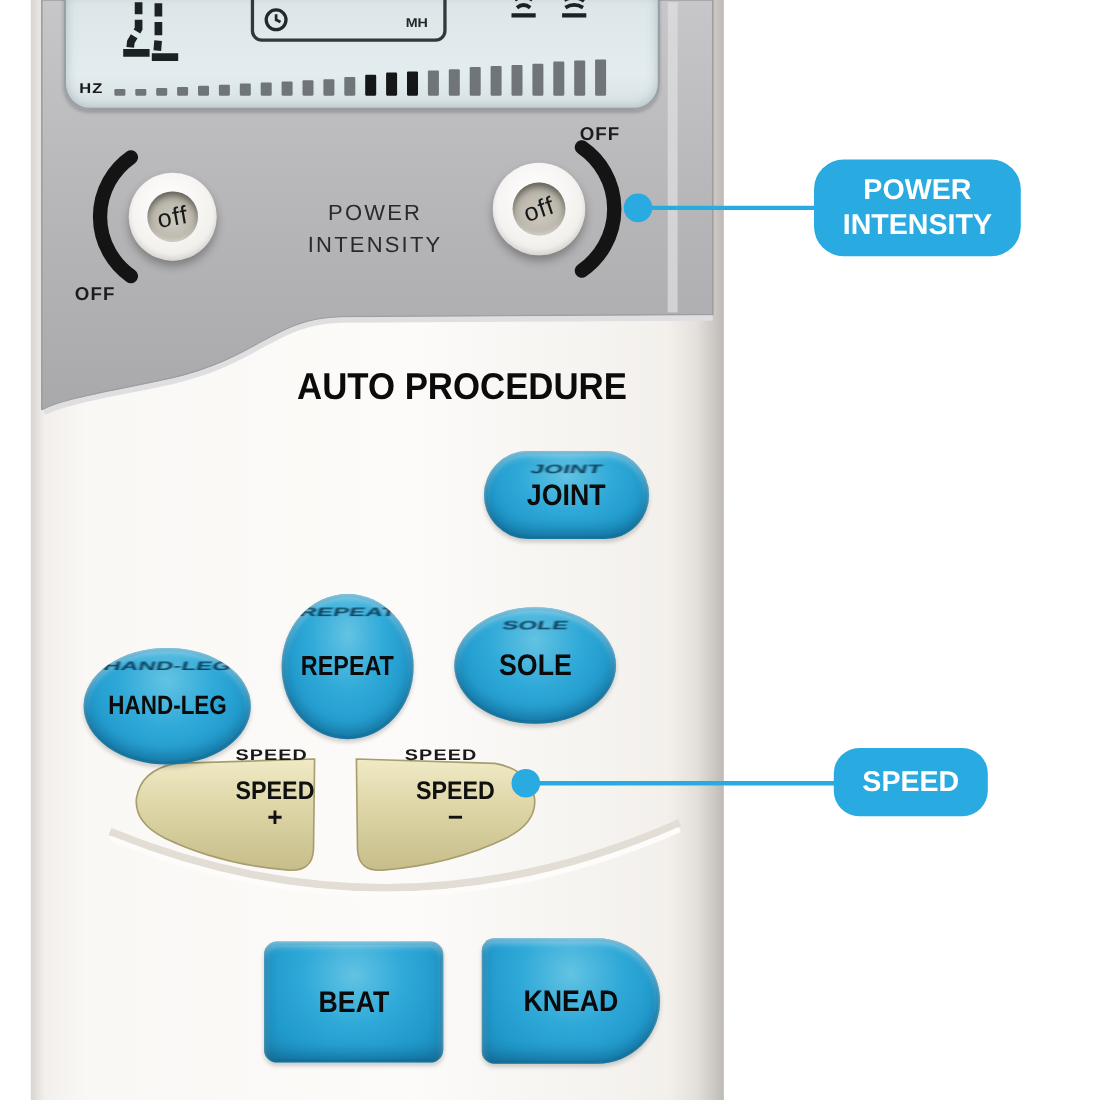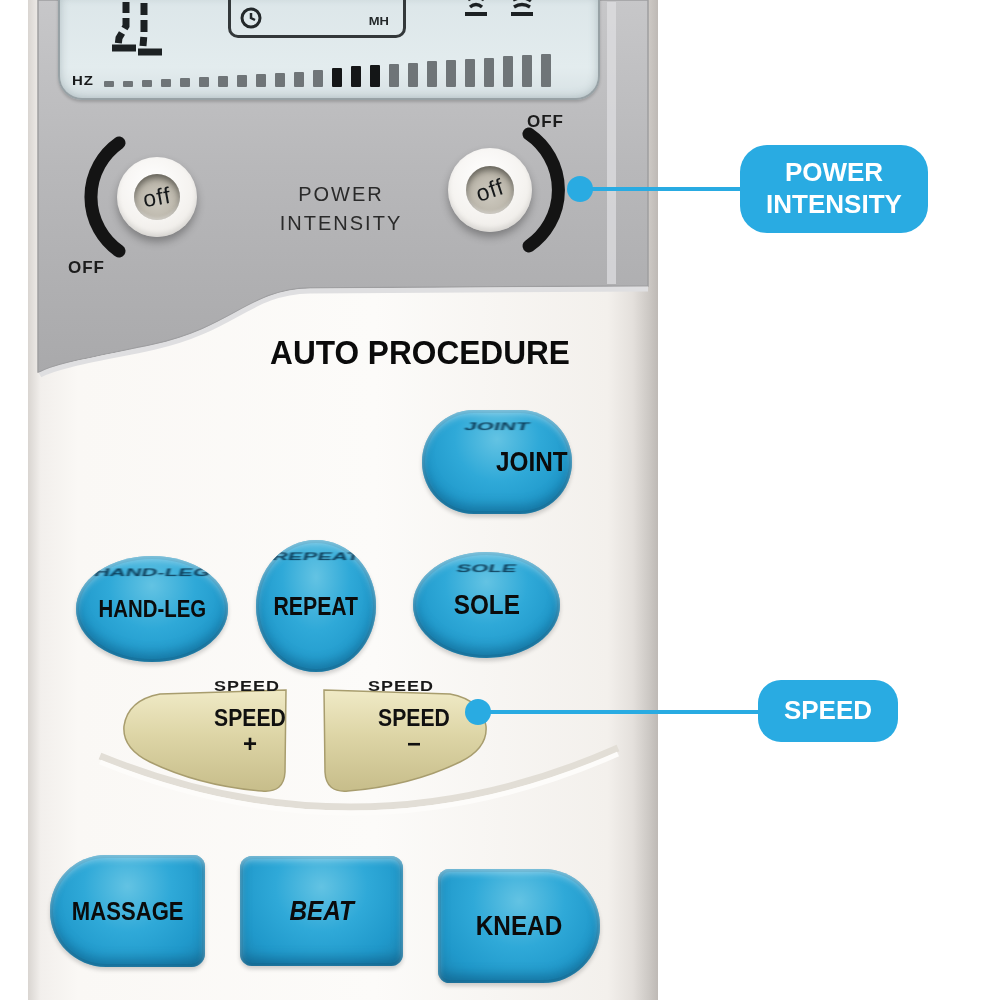--- a/index.html
+++ b/index.html
@@ -186,26 +186,26 @@
   <span class="panel-off" style="left:68px; top:258px;">OFF</span>
   <span class="panel-off" style="left:527px; top:112px;">OFF</span>
 
   <div class="intensity-label">
     <div>POWER</div>
     <div>INTENSITY</div>
   </div>
 
   <div class="auto-title">AUTO PROCEDURE</div>
 
-  <div class="btn-blue" style="left:422px; top:410px; width:150px; height:104px; border-radius:52px;justify-content:flex-end;">
+  <div class="btn-blue" style="left:440px; top:410px; width:150px; height:80px; border-radius:52px;">
     <span class="ghost">JOINT</span>
     <span class="face" style="font-size:27px;">JOINT</span>
   </div>
 
-  <div class="btn-blue" style="left:76px; top:556px; width:152px; height:106px; border-radius:50%;align-items:center;">
+  <div class="btn-blue" style="left:76px; top:589px; width:152px; height:106px; border-radius:50%;align-items:center;">
     <span class="ghost">HAND-LEG</span>
     <span class="face" style="font-size:24px; transform:scaleX(.85);">HAND-LEG</span>
   </div>
   <div class="btn-blue" style="left:413px; top:552px; width:147px; height:106px; border-radius:50%;">
     <span class="ghost">SOLE</span>
     <span class="face" style="font-size:27px;">SOLE</span>
   </div>
   <div class="btn-blue" style="left:256px; top:540px; width:120px; height:132px; border-radius:50%;">
     <span class="ghost">REPEAT</span>
     <span class="face" style="font-size:25px; transform:scaleX(.85);">REPEAT</span>
@@ -216,27 +216,24 @@
 
   <div class="speed-text" style="left:188px; top:705px;">
     <span class="sl">SPEED</span>
     <span class="sg">+</span>
   </div>
   <div class="speed-text" style="left:352px; top:705px;">
     <span class="sl">SPEED</span>
     <span class="sg">−</span>
   </div>
 
-  <div class="btn-blue" style="left:50px; top:855px; width:155px; height:112px; border-radius:58px 12px 14px 58px;">
-    <span class="face" style="font-size:26px; transform:scaleX(.85);">MASSAGE</span>
-  </div>
-  <div class="btn-blue" style="left:240px; top:856px; width:163px; height:110px; border-radius:12px;font-style:italic;">
+  <div class="btn-blue" style="left:240px; top:856px; width:163px; height:110px; border-radius:12px;">
     <span class="face" style="font-size:27px;">BEAT</span>
   </div>
-  <div class="btn-blue" style="left:438px; top:853px; width:162px; height:114px; border-radius:12px 60px 60px 12px;margin-top:16px;">
+  <div class="btn-blue" style="left:438px; top:853px; width:162px; height:114px; border-radius:12px 60px 60px 12px;">
     <span class="face" style="font-size:27px;">KNEAD</span>
   </div>
 
   <div class="callout callout-power">
     <div>POWER</div>
     <div>INTENSITY</div>
   </div>
   <div class="callout callout-speed">
     <div>SPEED</div>
   </div>

